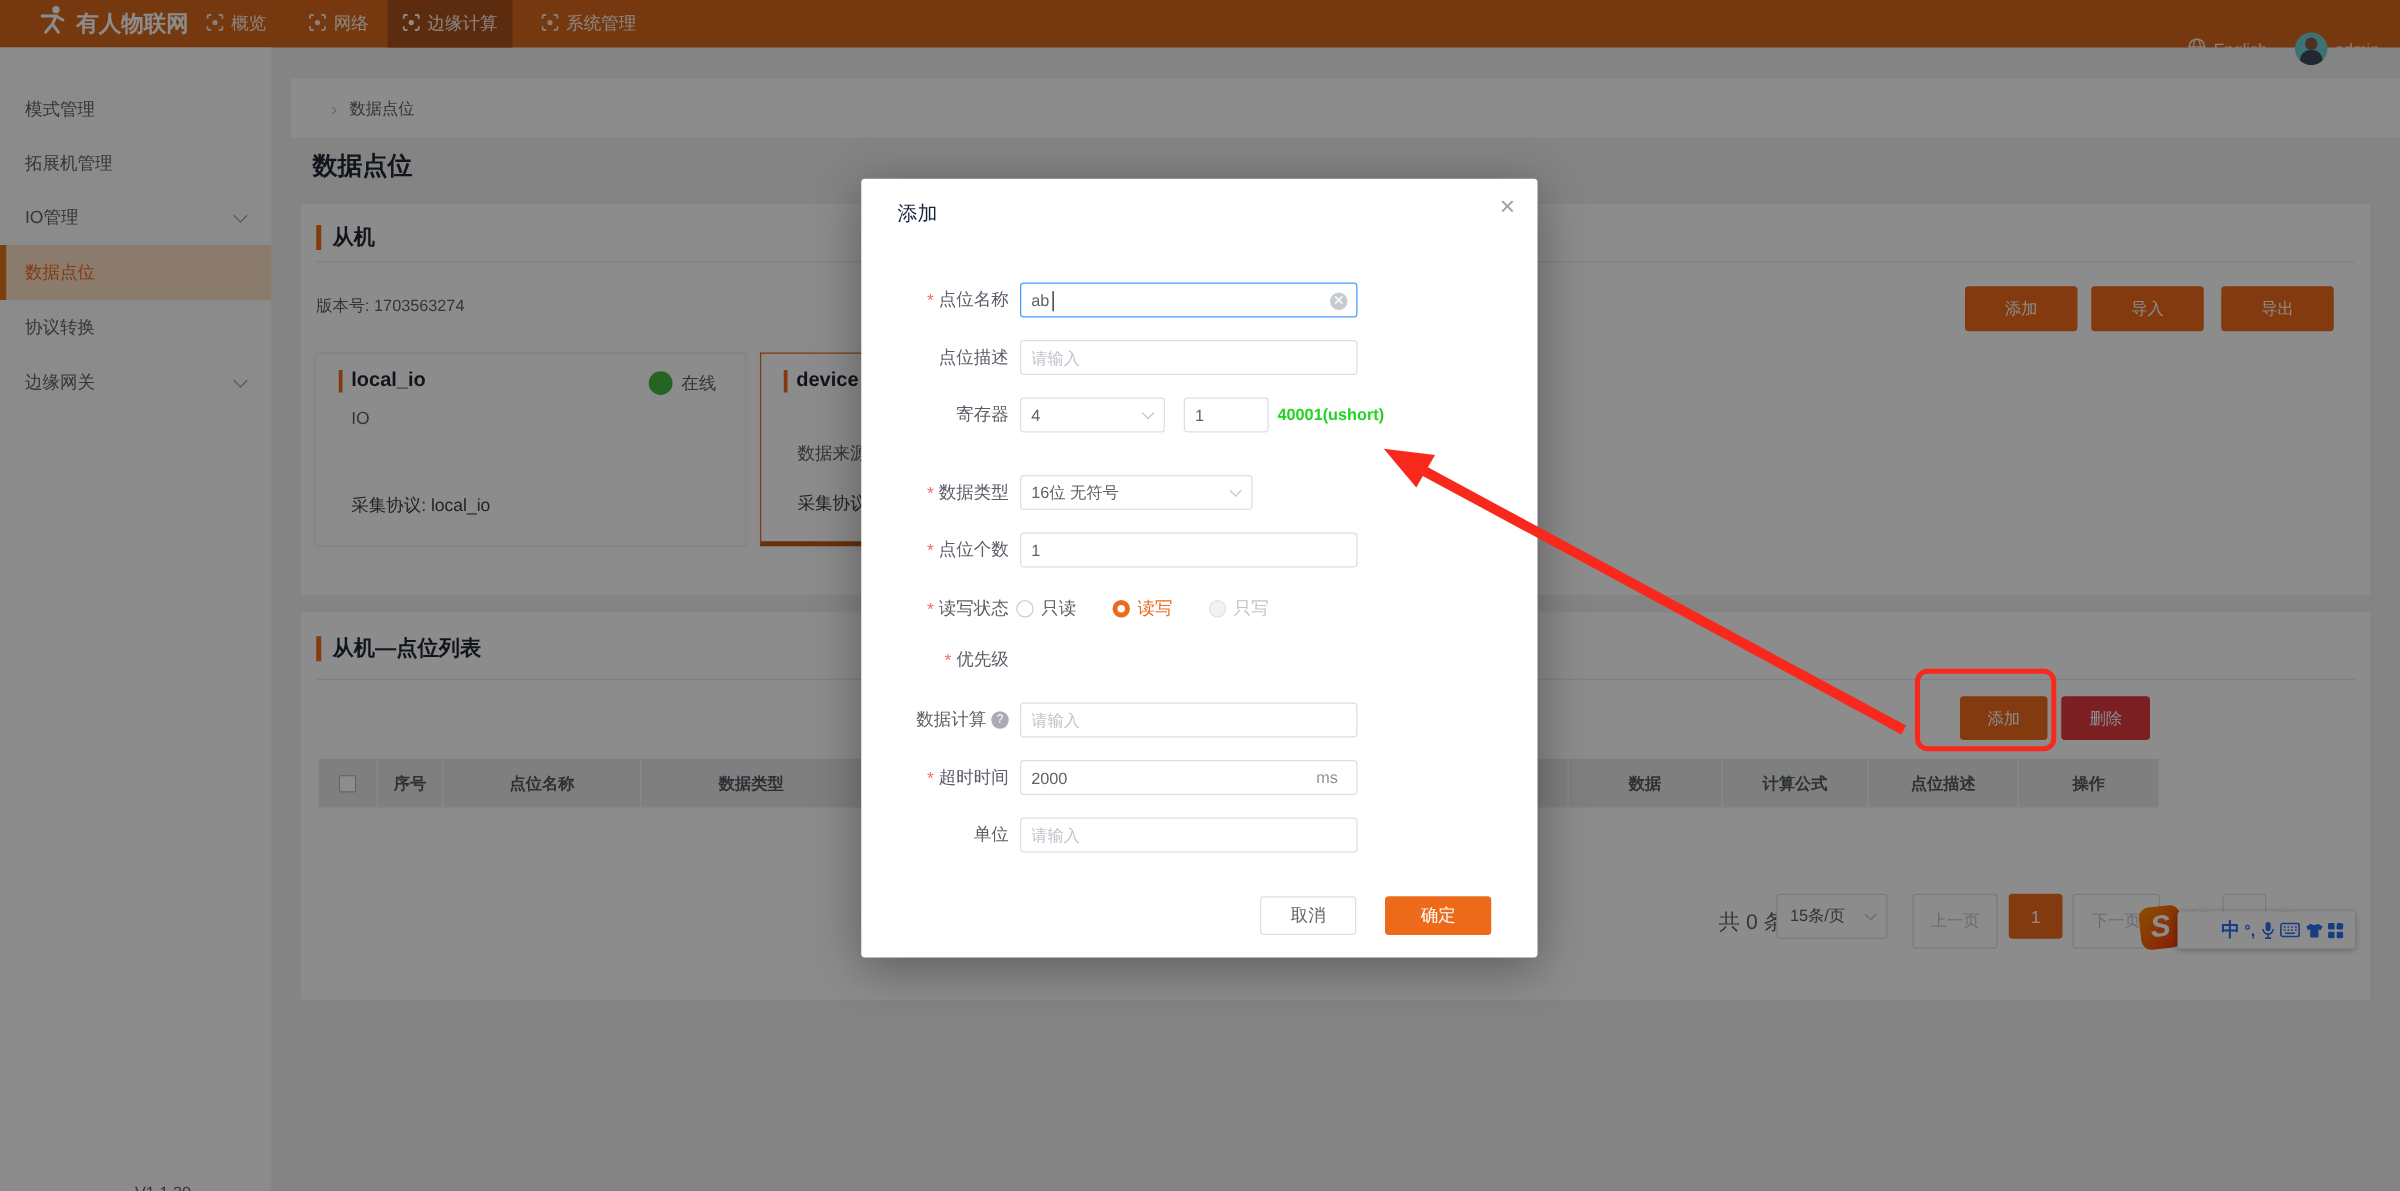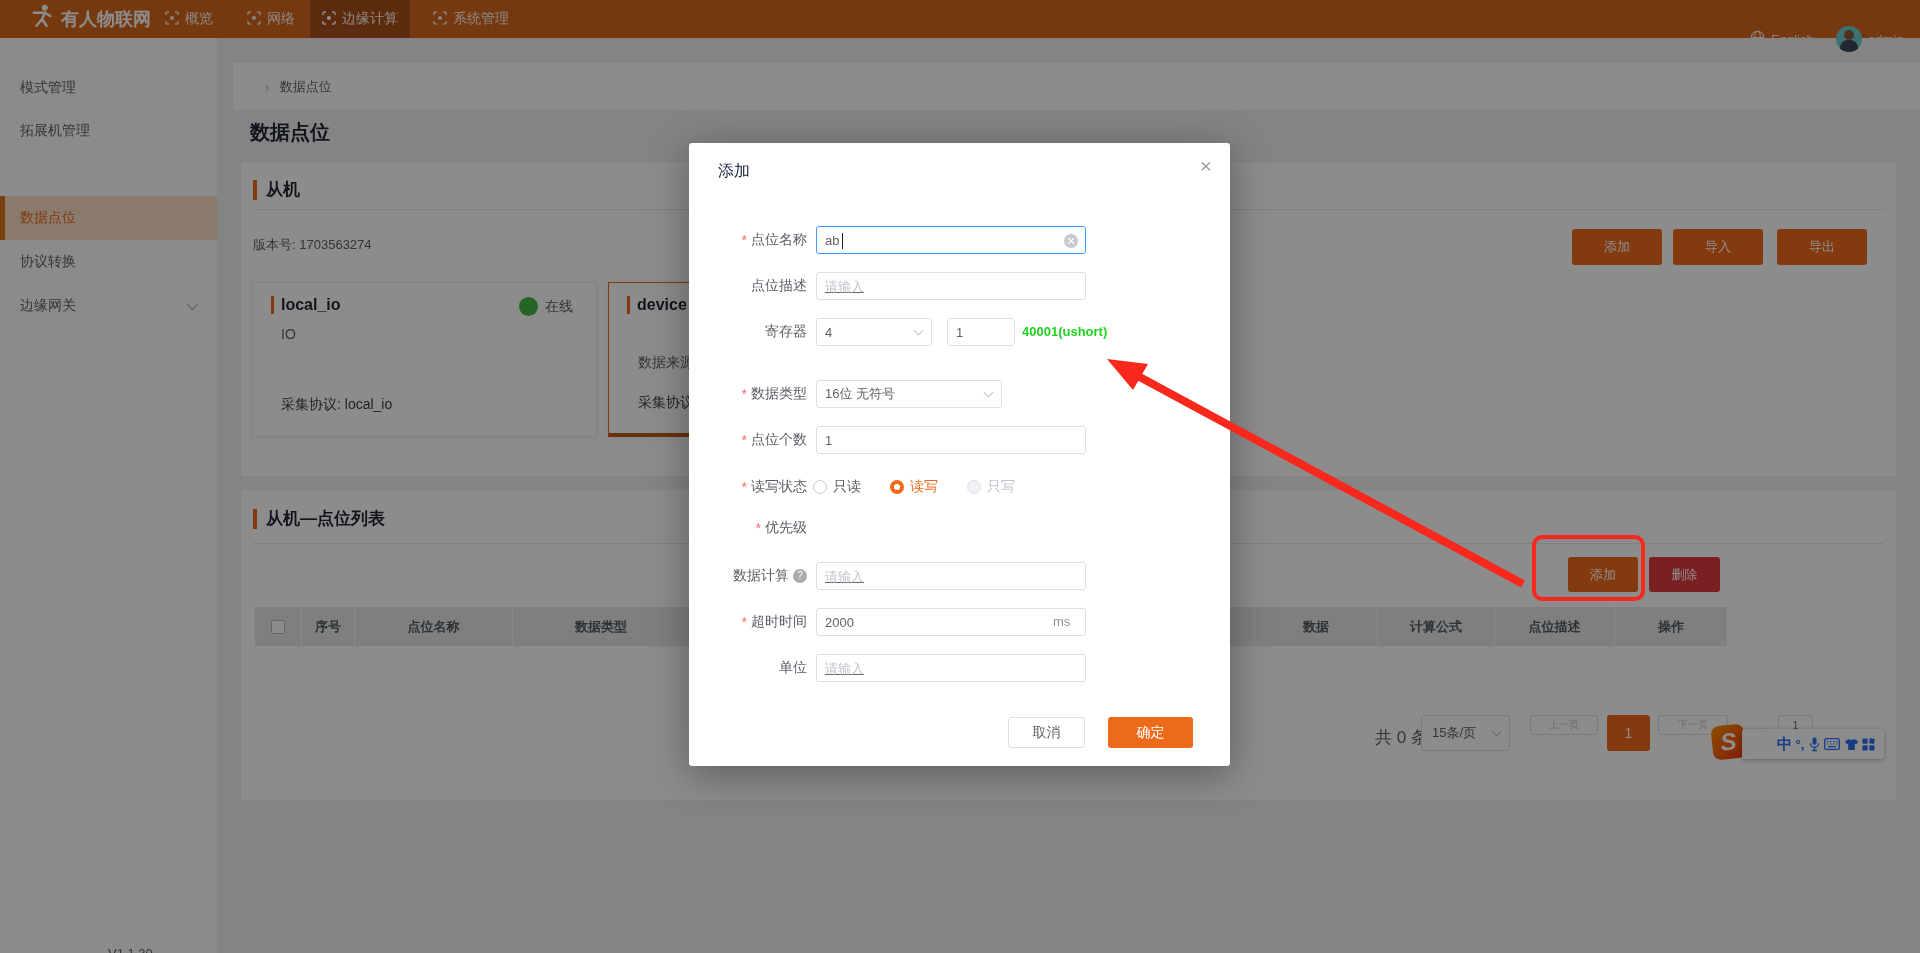--- a/index.html
+++ b/index.html
@@ -48,37 +48,37 @@
   .card{position:absolute;background:#fff;border:1px solid #ebedf0;box-shadow:0 1px 5px rgba(31,38,51,.07);}
   .card-title{position:absolute;display:flex;align-items:center;gap:7px;font-size:16px;font-weight:bold;color:var(--txt-dark);}
   .card-bar{width:3px;height:18px;background:var(--accent);}
   .card-line{position:absolute;font-size:14px;color:#606266;}
   .dot{width:19px;height:19px;border-radius:50%;background:var(--success);}
 
   .th-row{position:absolute;display:flex;height:39px;background:#e7e8ea;}
   .th{display:flex;align-items:center;justify-content:center;font-size:13px;font-weight:600;color:#515a62;border-right:1px solid rgba(255,255,255,.75);height:39px;}
   .checkbox{width:14px;height:14px;background:#fff;border:1px solid #b8bcc2;border-radius:2px;}
 
-  .pg-btn{position:absolute;height:20px;border:1px solid var(--bd);border-radius:3px;background:#fff;color:#c0c4cc;font-size:10px;display:flex;align-items:center;justify-content:center;}
+  .pg-btn{position:absolute;height:44px;border:1px solid var(--bd);border-radius:3px;background:#fff;color:#c0c4cc;font-size:13px;display:flex;align-items:center;justify-content:center;}
   .pg-active{position:absolute;width:43px;height:36px;border-radius:3px;background:var(--accent);color:#fff;font-size:14px;display:flex;align-items:center;justify-content:center;}
   .select-box{position:absolute;height:36px;border:1px solid var(--bd);border-radius:3px;background:#fff;color:#606266;font-size:13px;display:flex;align-items:center;padding:0 24px 0 10px;}
   .sel-chev{position:absolute;right:9px;width:7px;height:7px;border-right:1.4px solid #c0c4cc;border-bottom:1.4px solid #c0c4cc;transform:rotate(45deg);margin-top:-3px;}
 
   
   #mask{left:0;top:0;width:1920px;height:953px;background:rgba(0,0,0,.45);z-index:10;}
 
   
   #modal{left:689px;top:143px;width:541px;height:623px;background:#fff;border-radius:3px;box-shadow:0 8px 40px rgba(0,0,0,.35);z-index:20;}
   #modal-title{left:29px;top:18px;font-size:16px;color:#17233d;}
   #modal-close{right:18px;top:12px;font-size:21px;color:#9aa0a8;cursor:pointer;line-height:1;}
   .frow{position:absolute;left:0;width:541px;height:28px;}
   .flabel{position:absolute;left:0;top:0;width:118px;height:28px;display:flex;align-items:center;justify-content:flex-end;font-size:14px;color:var(--txt);}
   .req{color:#f56c6c;margin-right:4px;font-size:14px;}
   .ctl{position:absolute;top:0;height:28px;border:1px solid var(--bd);border-radius:3px;background:#fff;font-size:13px;color:#606266;display:flex;align-items:center;padding:0 8px;}
-  input.ctl{outline:none;text-decoration:underline;}
+  input.ctl{outline:none;}
   input.ctl::placeholder{color:var(--ph);}
   .ctl-select{padding-right:24px;}
   .caret{position:absolute;left:25px;top:6px;width:1px;height:16px;background:#1c1c1c;}
   .clear-ic{position:absolute;right:7px;top:7px;width:14px;height:14px;border-radius:50%;background:#c6cad1;color:#fff;font-size:11px;line-height:14px;text-align:center;}
   .hint-green{position:absolute;font-size:13px;font-weight:bold;color:var(--hint-green);}
   .radio{position:absolute;top:7px;width:14px;height:14px;border-radius:50%;background:#fff;border:1px solid #c8ccd4;}
   .radio.on{border:4px solid var(--accent);}
   .radio.dis{background:#f0f2f5;border-color:#dfe2e8;}
   .rlabel{position:absolute;top:0;height:28px;display:flex;align-items:center;font-size:14px;color:#606266;}
   .q-ic{width:14px;height:14px;border-radius:50%;background:#a8abb2;color:#fff;font-size:10px;line-height:14px;text-align:center;margin-left:4px;}
@@ -153,20 +153,24 @@
       <span>admin</span>
     </div>
   </div>
 
   <div id="sidebar" class="abs">
     <div class="side-item abs" style="top:28px">
         <span>模式管理</span>
       </div>
     <div class="side-item abs" style="top:71px">
         <span>拓展机管理</span>
+      </div>
+    <div class="side-item abs" style="top:114px">
+        <span>IO管理</span>
+        <span class="chev"></span>
       </div>
     <div class="side-item active abs" style="top:158px">
         <span>数据点位</span>
       </div>
     <div class="side-item abs" style="top:202px">
         <span>协议转换</span>
       </div>
     <div class="side-item abs" style="top:246px">
         <span>边缘网关</span>
         <span class="chev"></span>

